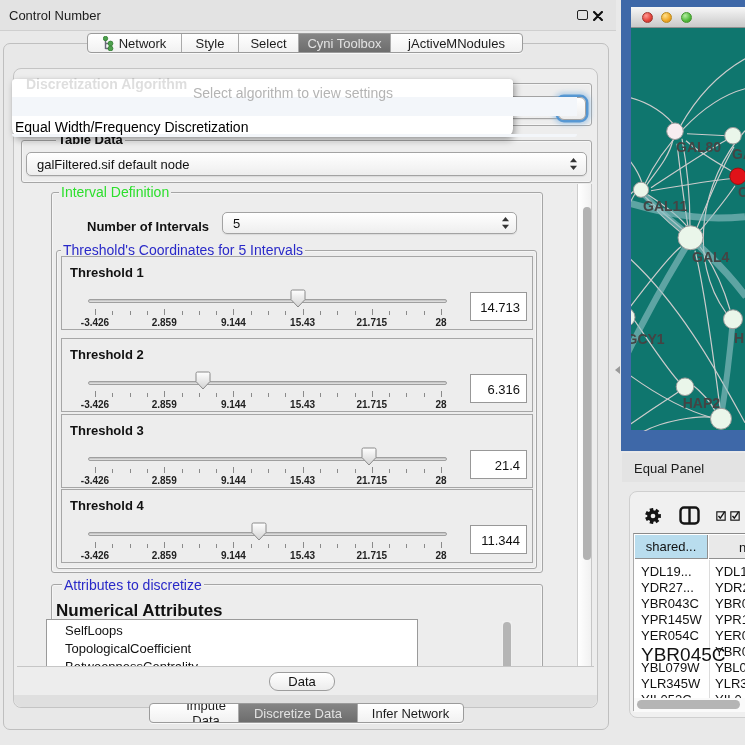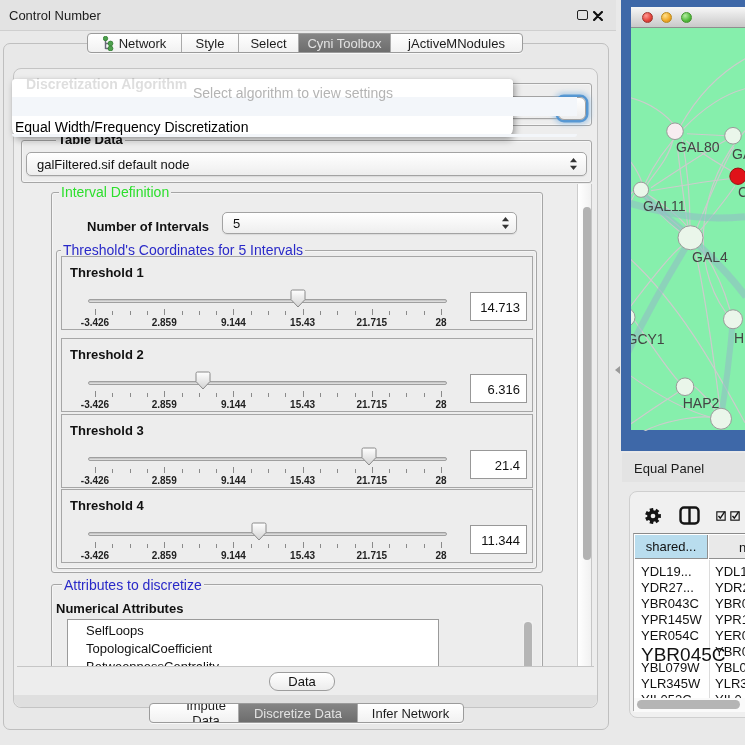--- a/index.html
+++ b/index.html
@@ -42,21 +42,21 @@
 .tlab { position:absolute; font-size:10px; font-weight:bold; color:#222; transform:translateX(-50%); top:60px; }
 .vbox { position:absolute; left:408px; top:35px; width:57px; height:29px; background:#fff; border:1px solid #989898; font-size:13px; color:#111; text-align:right; padding:7px 6px 0 0; }
 
 #attrlist { position:absolute; background:#fff; border:1px solid #9a9a9a; font-size:13px; color:#111; }
 
 #popup { left:12px; top:79px; width:501px; height:58px; background:#ffffff; border-radius:3px 3px 8px 8px; box-shadow:2px 3px 7px rgba(0,0,0,.35), 0 0 1px rgba(0,0,0,.2); }
 
 #netwin { left:621px; top:0; width:124px; height:451px; background:#3e68a8; }
 #nettitle { position:absolute; left:10px; top:7px; width:114px; height:21px; background:linear-gradient(#f7f7f7,#c9c9c9); border-bottom:1px solid #8f8f8f; }
 .light { position:absolute; top:5px; width:11px; height:11px; border-radius:50%; }
-#netcanvas { position:absolute; left:10px; top:28px; width:114px; height:402px; background:#86efac; }
+#netcanvas { position:absolute; left:10px; top:28px; width:114px; height:402px; background:#0f766e;font-weight:bold; }
 #tbltitle { left:622px; top:453px; width:123px; height:29px; background:#e3e3e3; }
 #tblwin { left:629px; top:491px; width:130px; height:227px; background:#f0f0f0; border:1px solid #cfcfcf; border-radius:8px 8px 8px 8px; }
 </style>
 </head>
 <body>
 
 <div id="titlebar" class="abs">
     <span class="t">Control Number</span>
   </div>
 <div id="float-ic"></div>
@@ -290,22 +290,22 @@
               <stop offset="0" stop-color="#ffffff"></stop>
               <stop offset="1" stop-color="#d2d2d2"></stop>
             </linearGradient>
           </defs>
         </svg></div>
     <div class="vbox">11.344</div>
   </div>
 
   <div class="gbox" style="left:34px; top:400px; width:492px; height:200px;"></div>
   <div class="glab" style="left:45px; top:394px; color:#2929c8;">Attributes to discretize</div>
-  <div class="abs bold" style="left:39px; top:417px; font-size:13px; color:#111;">Numerical Attributes</div>
-  <div id="attrlist" style="left:50px; top:435px; width:372px; height:60px;">
+  <div class="abs bold" style="left:39px; top:417px; font-size:17px; color:#111;">Numerical Attributes</div>
+  <div id="attrlist" style="left:29px; top:435px; width:372px; height:60px;">
     <div style="position:absolute; left:18px; top:3px;">SelfLoops</div>
     <div style="position:absolute; left:18px; top:21px;">TopologicalCoefficient</div>
     <div style="position:absolute; left:18px; top:39px;">BetweennessCentrality</div>
     <div style="position:absolute; left:455px; top:1px; width:10px; height:58px; background:#f0f0f0;"></div>
     <div style="position:absolute; left:456px; top:2px; width:8px; height:56px; background:#b5b5b5; border-radius:4px;"></div>
   </div>
 </div>
 <div id="vtrack" class="abs"></div>
 <div class="abs" style="left:17px; top:666px; width:577px; height:1px; background:#c6c6c6;"></div>
 <div id="vscroll" class="abs"></div>

